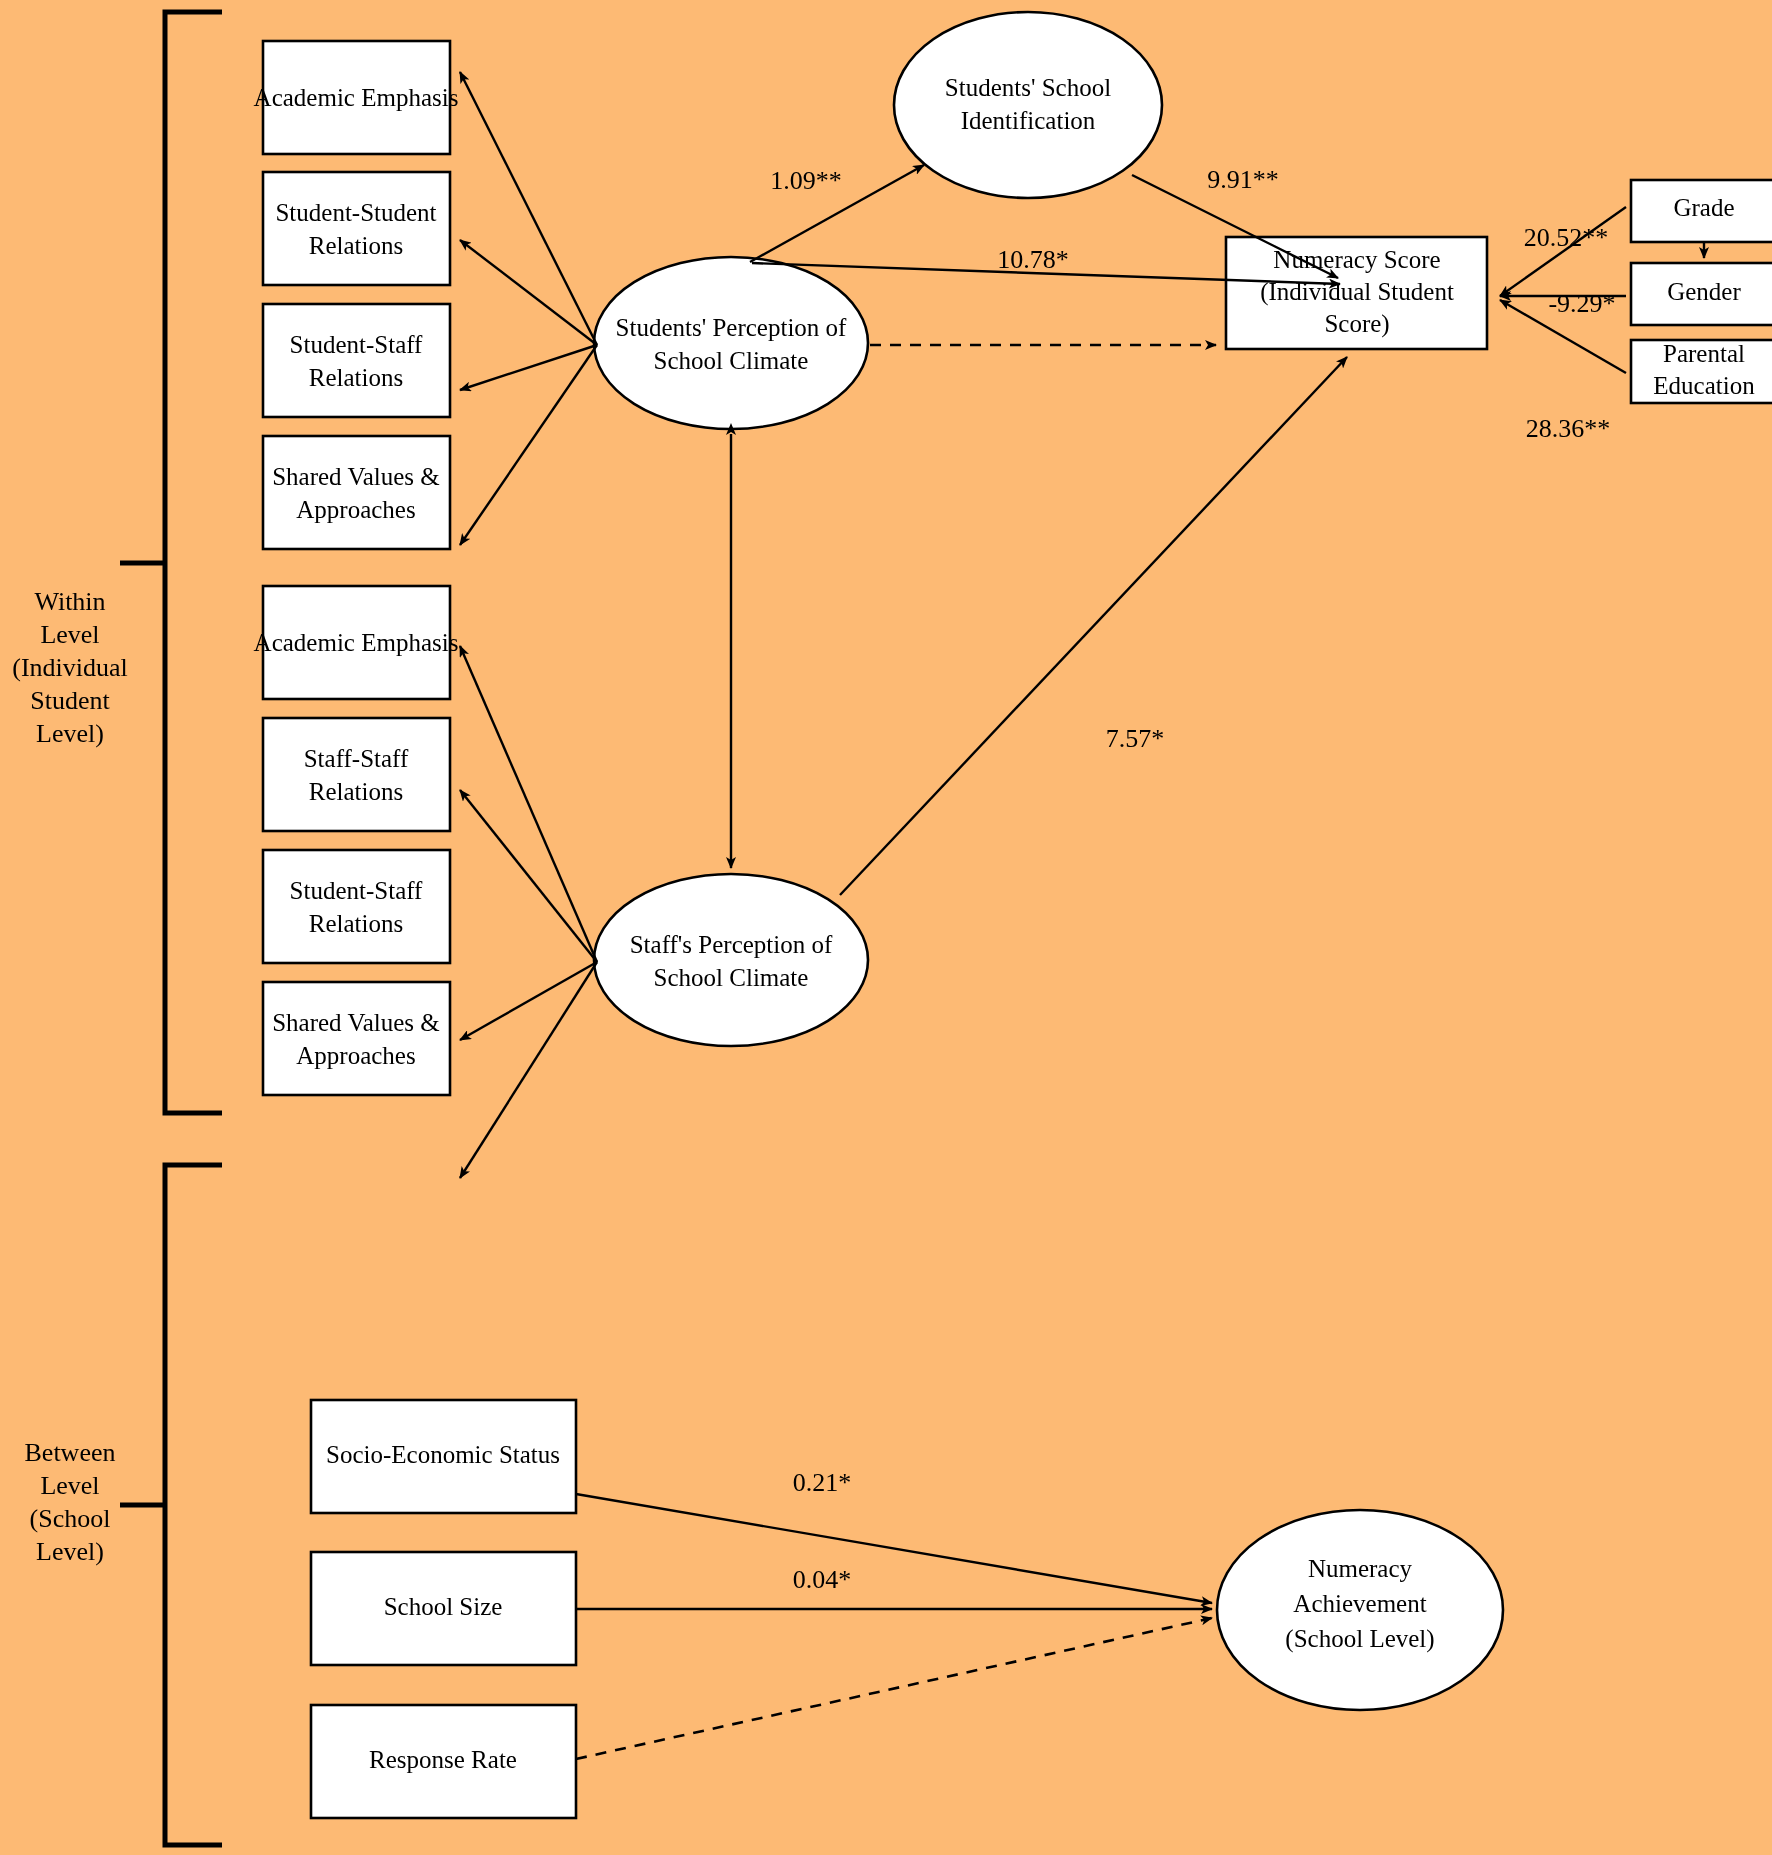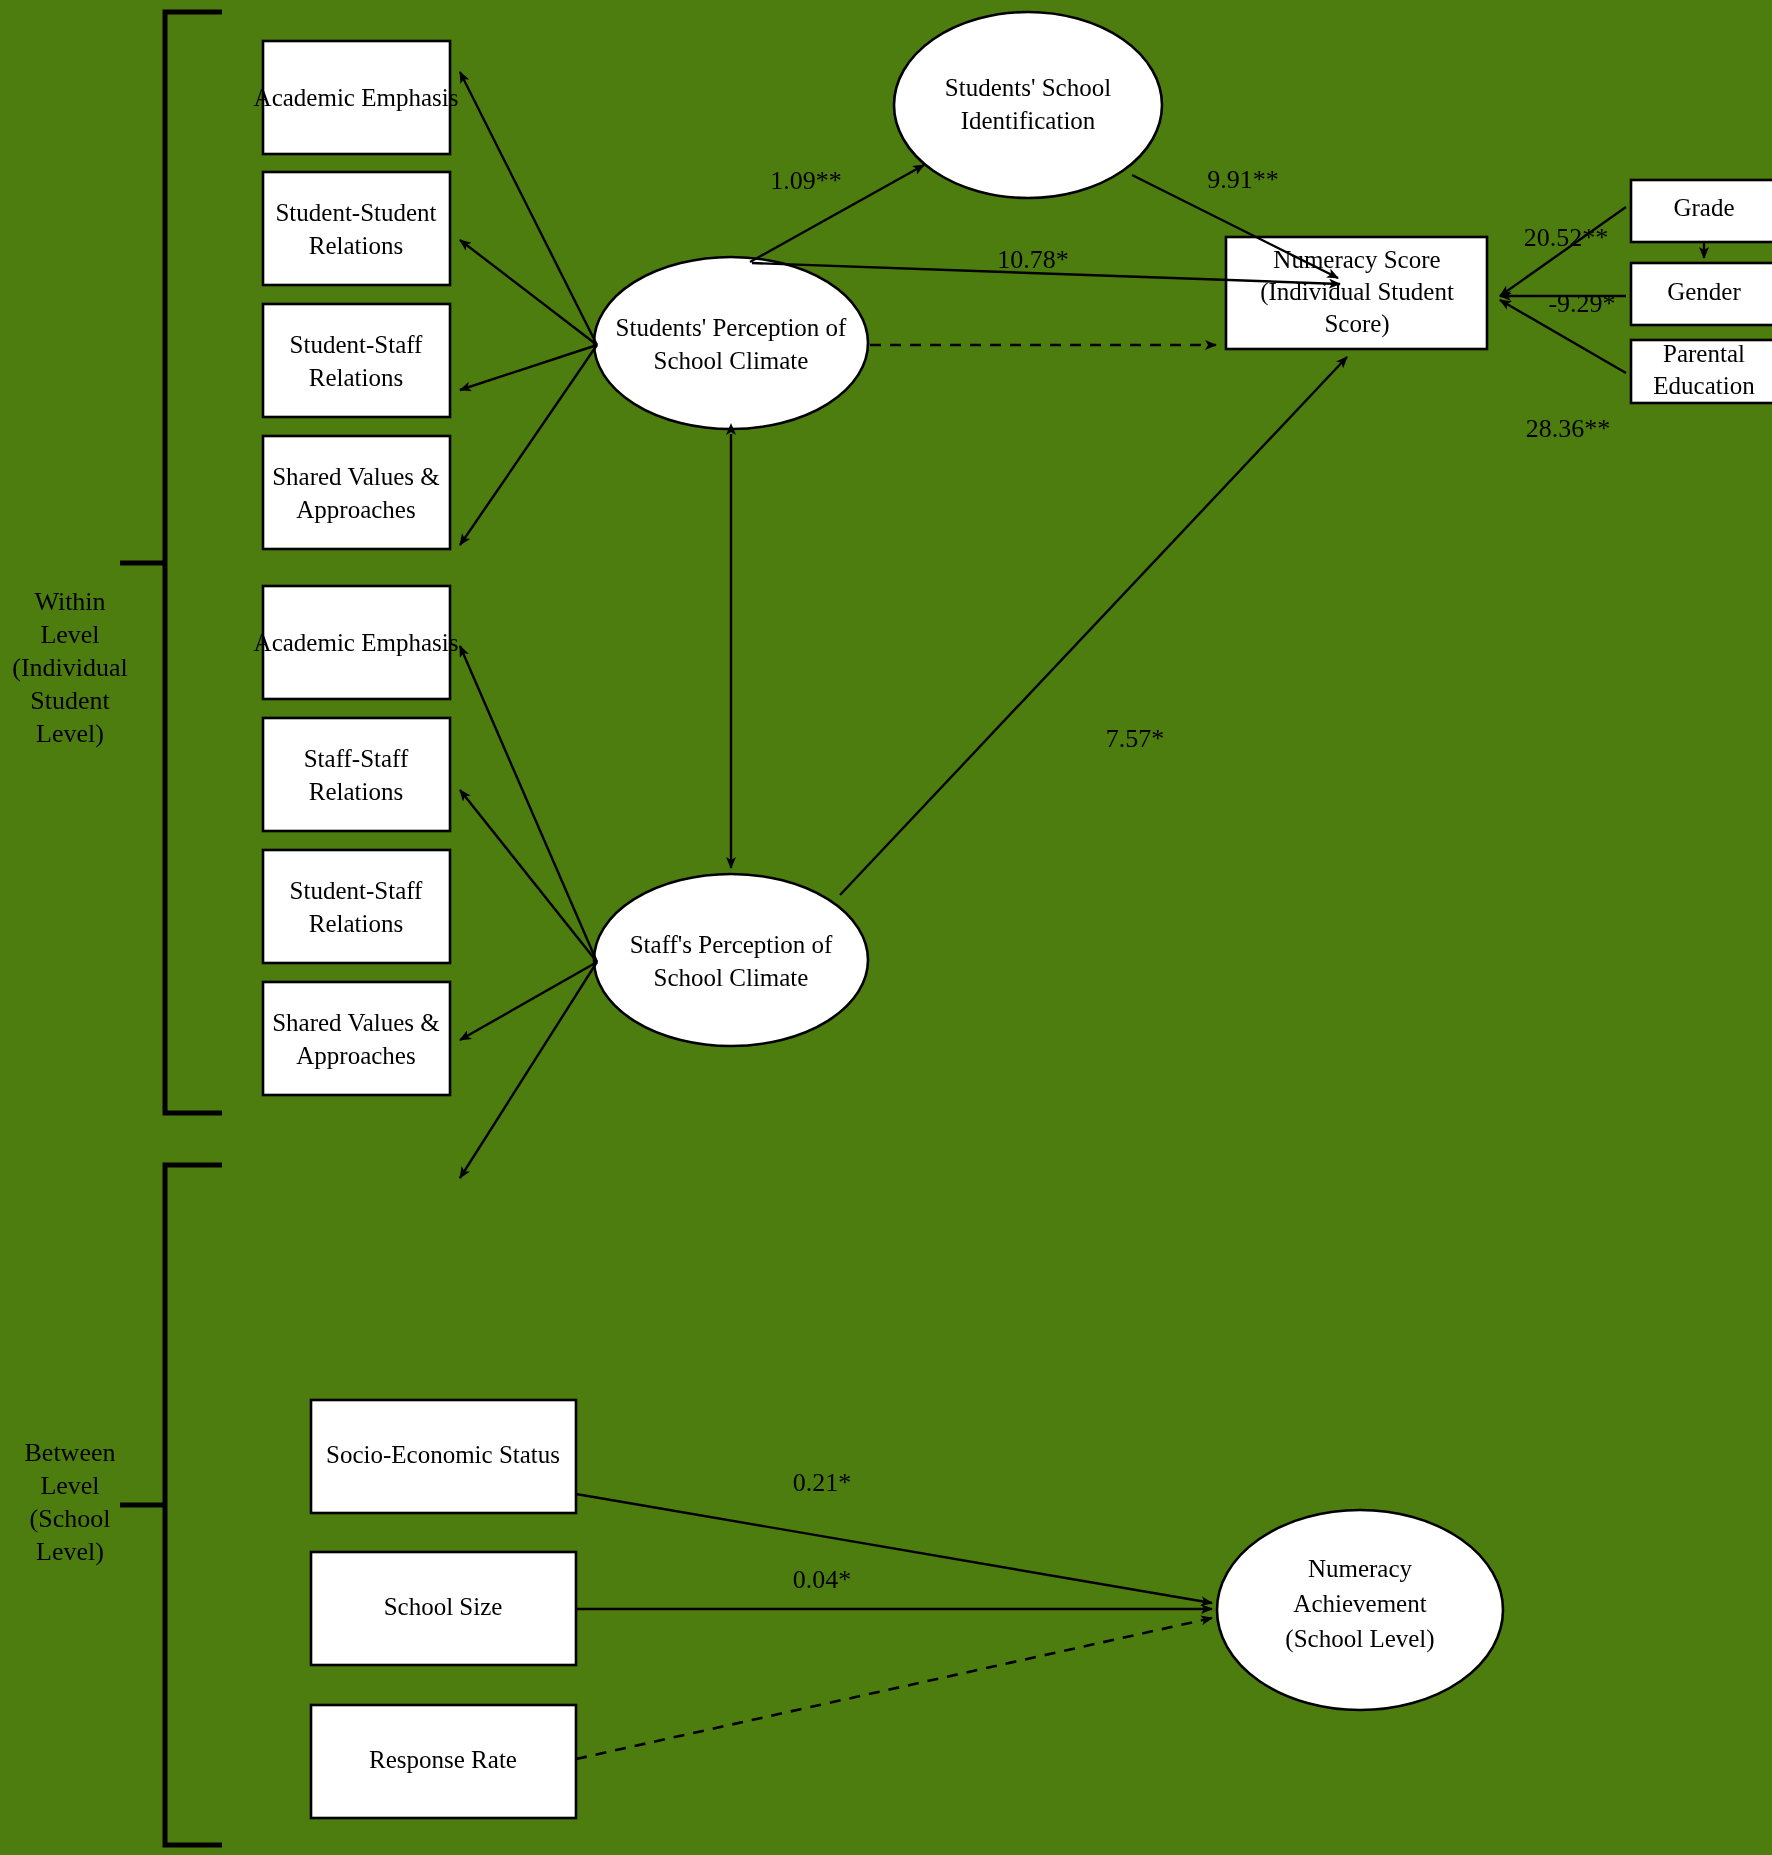--- a/index.html
+++ b/index.html
@@ -7,21 +7,21 @@
     padding: 0;
     background: #ffffff;
   }
   body {
     font-family: "Liberation Serif", "DejaVu Serif", serif;
   }
   #diagram-root {
     position: relative;
     width: 1772px;
     height: 1855px;
-    background: #4d7c0f;
+    background: #fdba74;
     overflow: hidden;
   }
   svg.model-canvas {
     position: absolute;
     top: 0;
     left: 0;
     width: 1772px;
     height: 1855px;
   }
   .node-rect {

